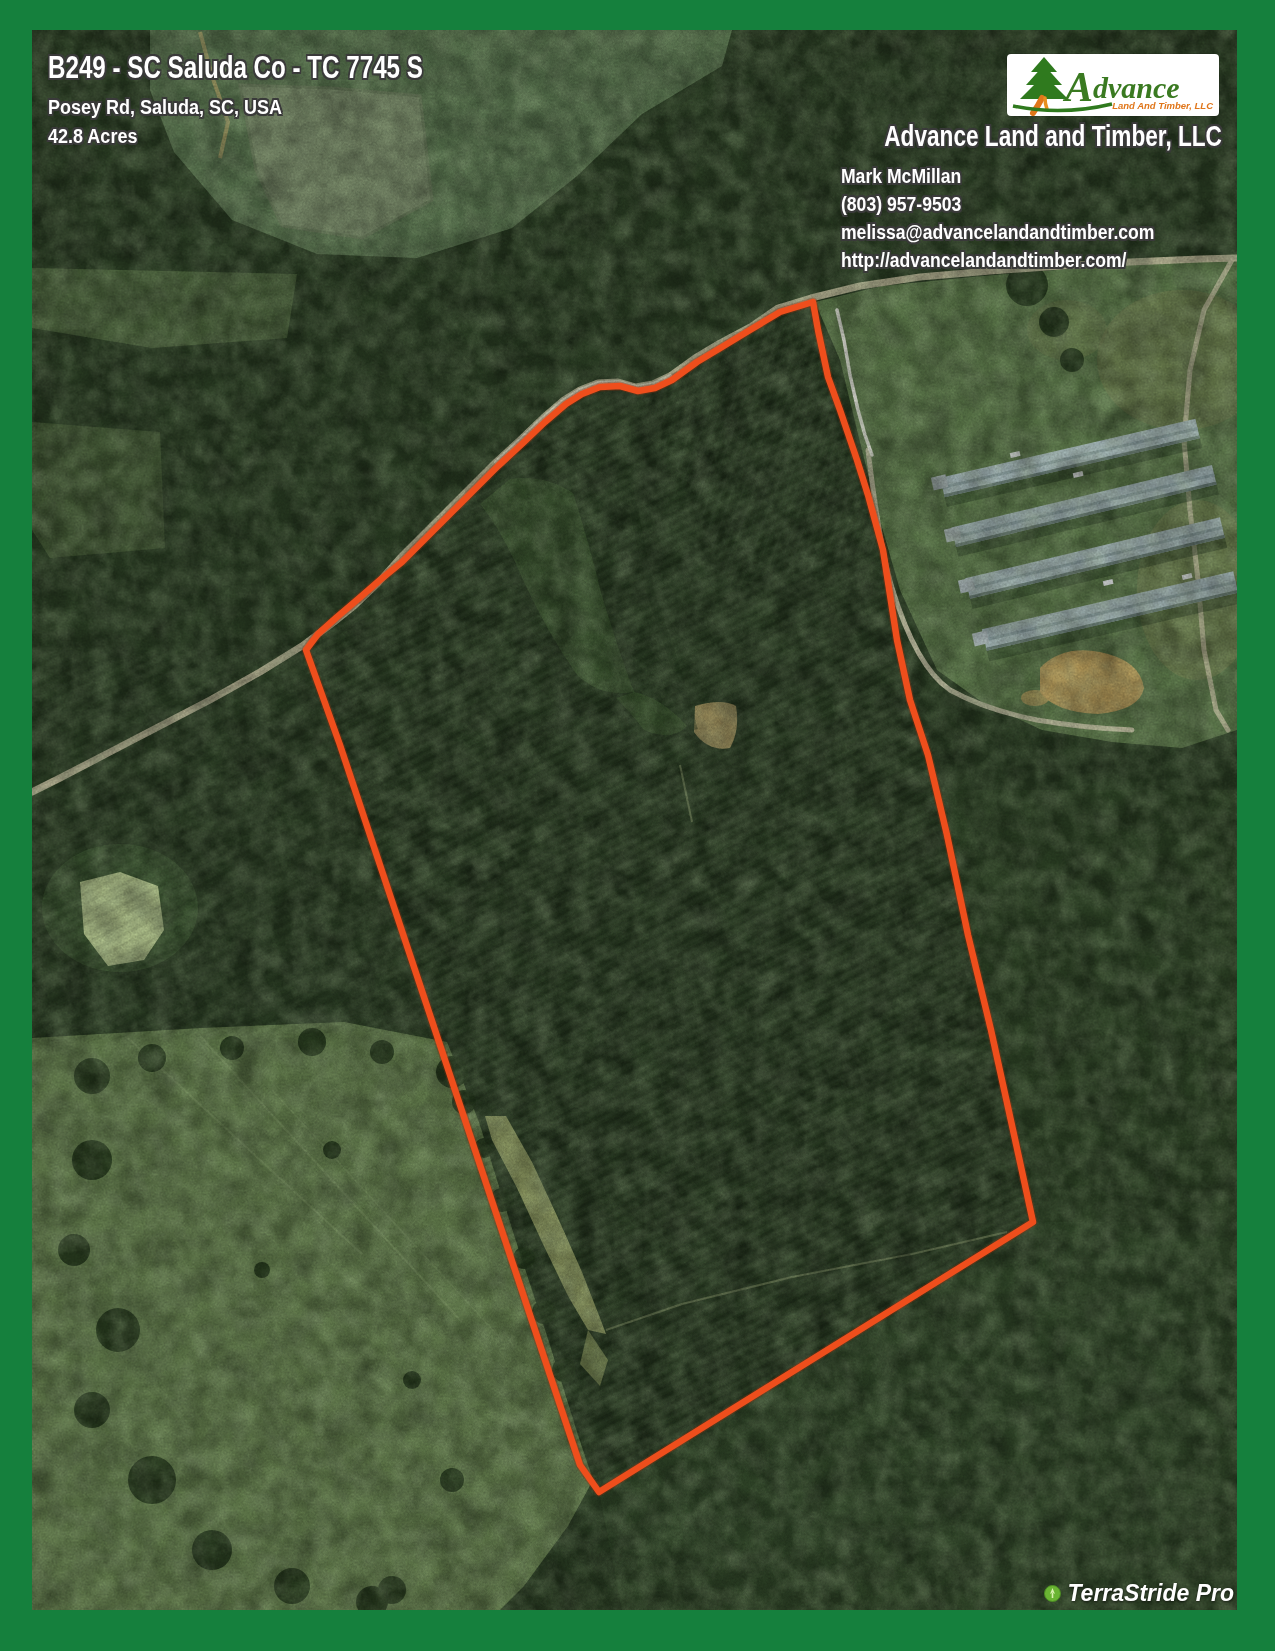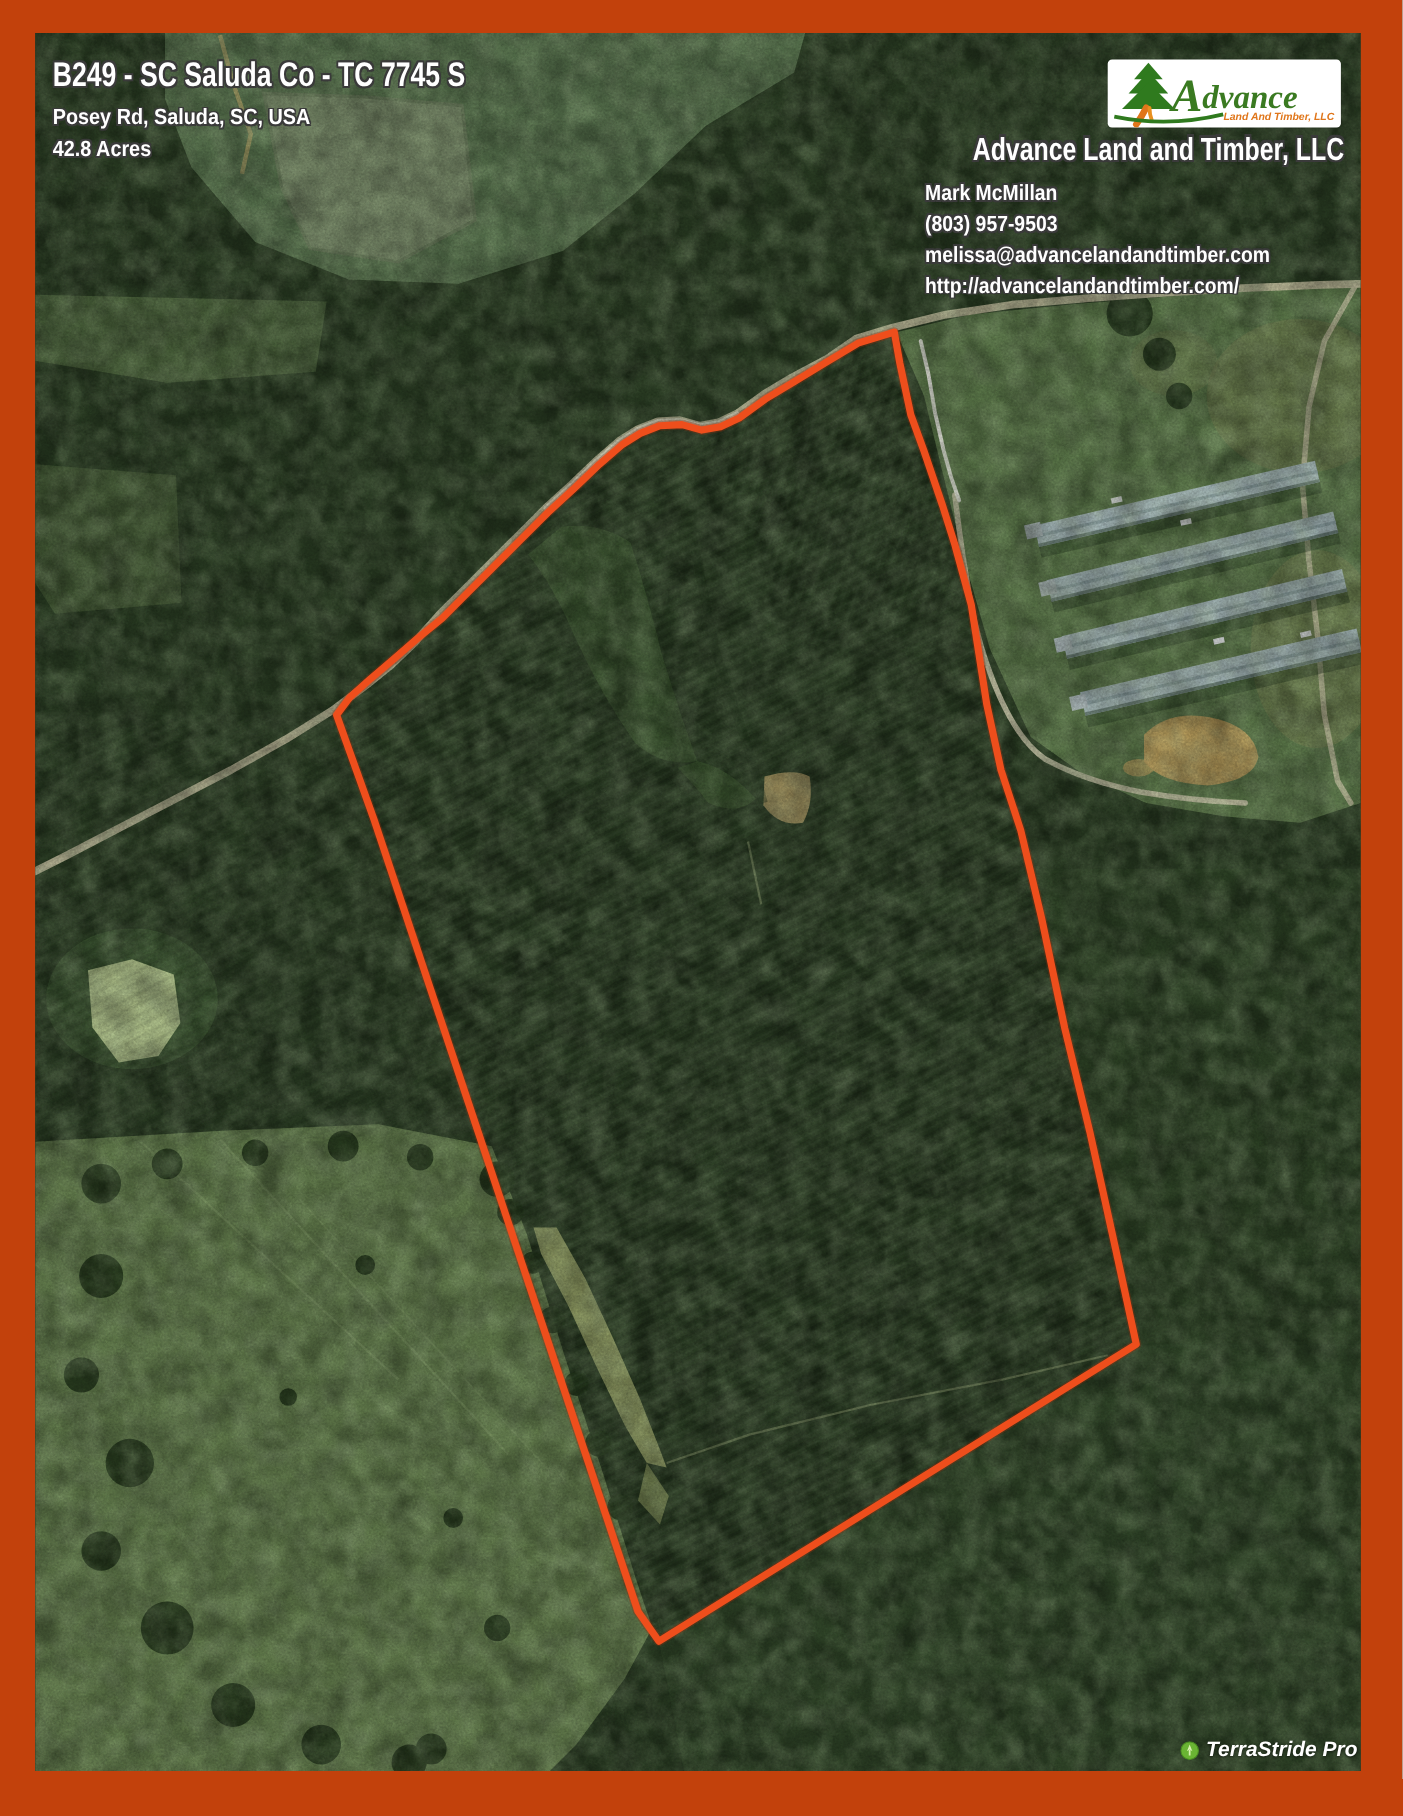--- a/index.html
+++ b/index.html
@@ -1,16 +1,16 @@
 <!DOCTYPE html>
 <html><head>
 <meta charset="utf-8">
 <style>
   html,body{margin:0;padding:0;background:#e8e8e8;}
-  .page{position:relative;width:1275px;height:1651px;background:#c2410c;overflow:hidden;
+  .page{position:relative;width:1275px;height:1651px;background:#15803d;overflow:hidden;
         font-family:"Liberation Sans",sans-serif;}
   .map{position:absolute;left:32px;top:30px;width:1205px;height:1580px;background:#2b3e24;overflow:hidden;}
   .map svg{display:block;}
 
   
   .outline{color:#fff;
     text-shadow:-2px -2px 0 #3a3a3a,2px -2px 0 #3a3a3a,-2px 2px 0 #3a3a3a,2px 2px 0 #3a3a3a,
                 -2px 0 0 #3a3a3a,2px 0 0 #3a3a3a,0 -2px 0 #3a3a3a,0 2px 0 #3a3a3a;}
   .outline-sm{color:#fff;
     text-shadow:-1.6px -1.6px 0 #3a3a3a,1.6px -1.6px 0 #3a3a3a,-1.6px 1.6px 0 #3a3a3a,1.6px 1.6px 0 #3a3a3a,
@@ -30,21 +30,21 @@
   .contact{position:absolute;right:53px;top:120px;}
   .company{display:block;font-size:29px;font-weight:bold;white-space:nowrap;
            transform:scaleX(.78);transform-origin:100% 0;}
   .contact-line{display:block;font-size:20px;font-weight:bold;white-space:nowrap;line-height:28px;
                 transform:scaleX(.88);transform-origin:100% 0;}
   .contact-line.first{margin-top:9px;}
 
   .google{position:absolute;left:42px;top:1672px;font-size:13px;color:#f2f2f2;
           text-shadow:0 1px 2px rgba(0,0,0,.8);letter-spacing:.5px;}
   .terrastride{position:absolute;right:41px;top:1580px;display:flex;align-items:center;gap:6px;}
-  .ts-text{font-size:19px;font-style:italic;font-weight:bold;color:#fff;
+  .ts-text{font-size:23px;font-style:italic;font-weight:bold;color:#fff;
            text-shadow:0 1px 3px rgba(0,0,0,.7);}
 </style>
 </head>
 <body>
 
 <div class="page">
 
   <div class="map">
     <svg width="1205" height="1580" viewBox="0 0 1205 1580">
       <defs>

